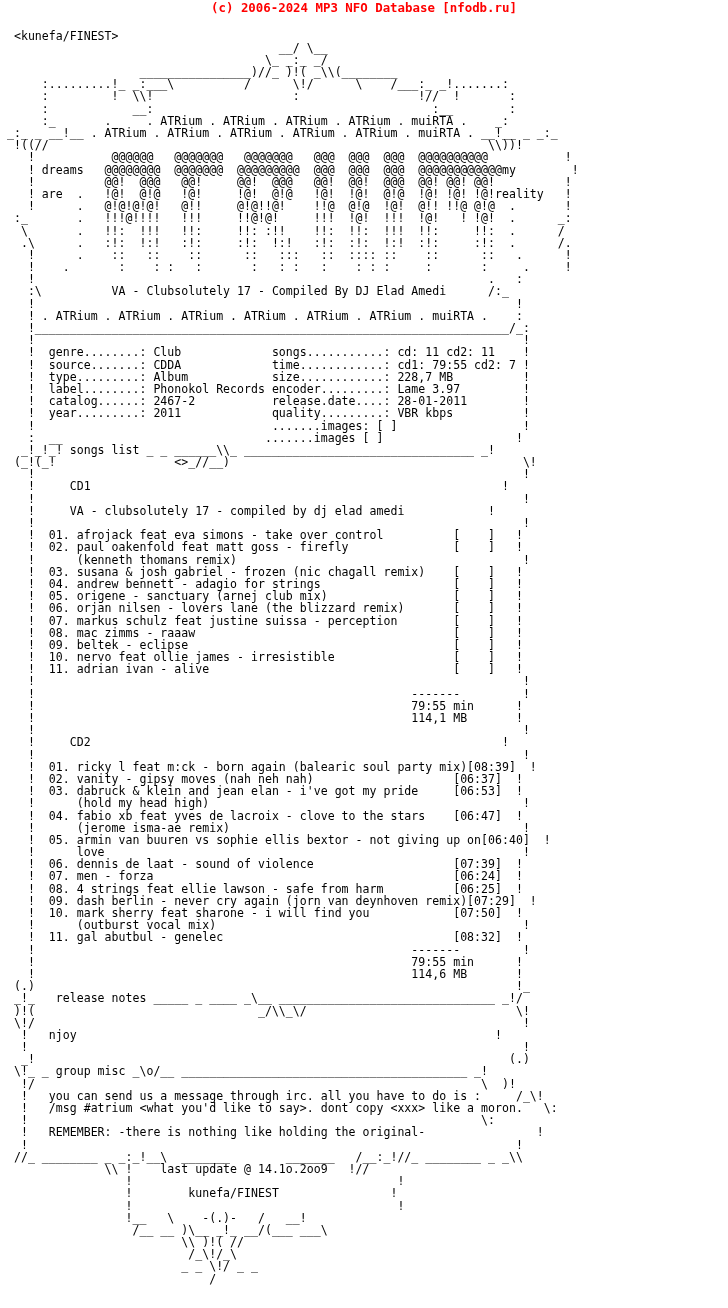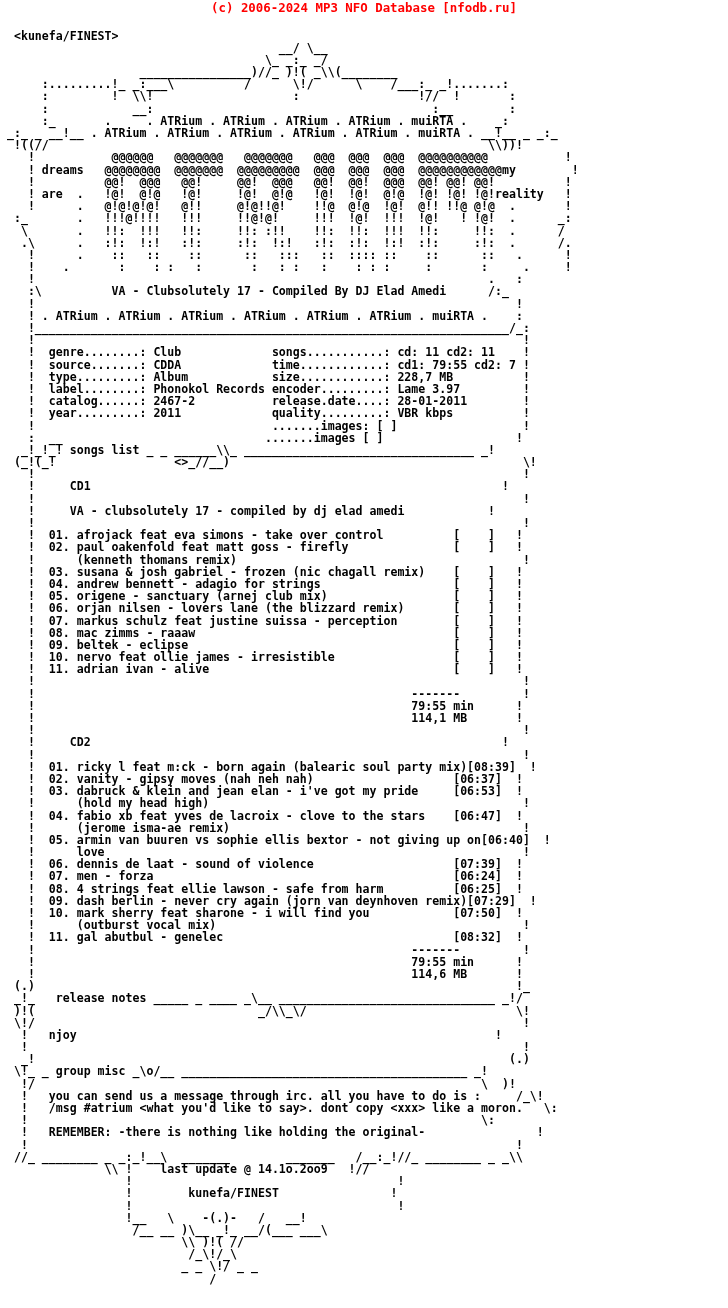--- a/index.html
+++ b/index.html
@@ -38,21 +38,21 @@
     position: absolute;
     top: 18px;
     left: 0px;
     width: 728px;
     color: #000000;
     font-family: "DejaVu Sans Mono", "Liberation Mono", monospace;
     font-size: 11.55px;
     line-height: 12.18px;
     white-space: pre;
     letter-spacing: 0.02px;
-    font-weight: bold;
+    font-weight: normal;
     -webkit-font-smoothing: none;
   }
 </style>
 </head>
 <body>
 
 <div id="nfo-page">
 
   <div class="header-credit">(c) 2006-2024 MP3 NFO Database [nfodb.ru]</div>
 

